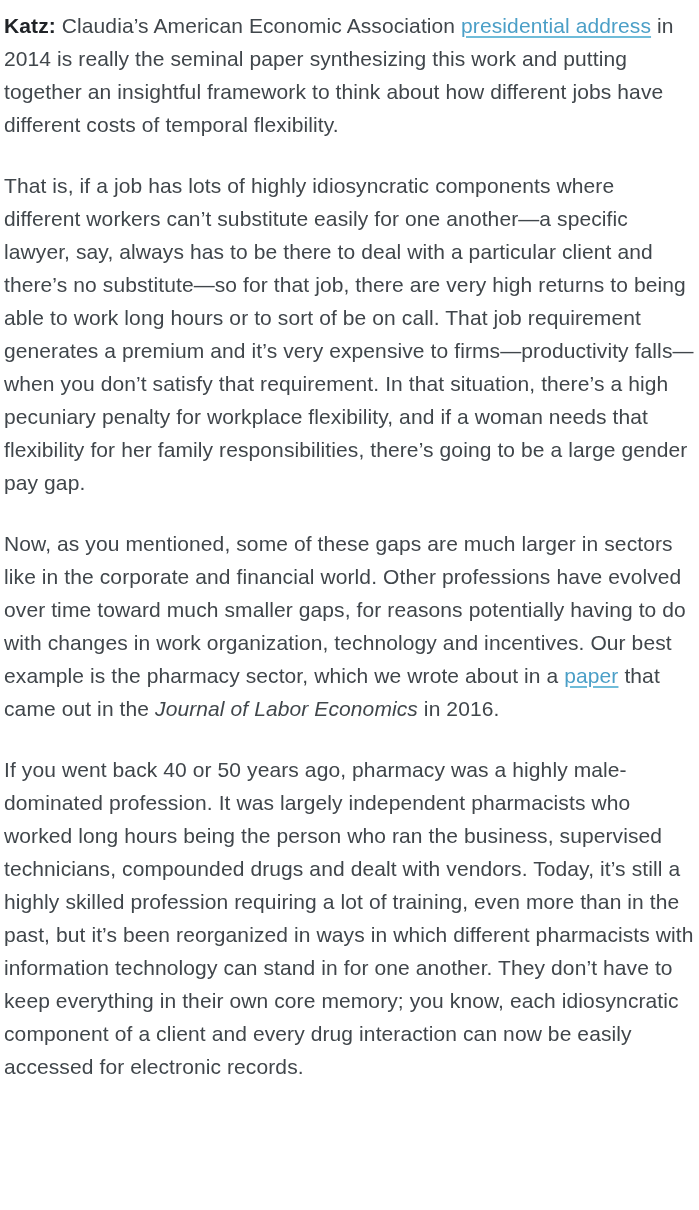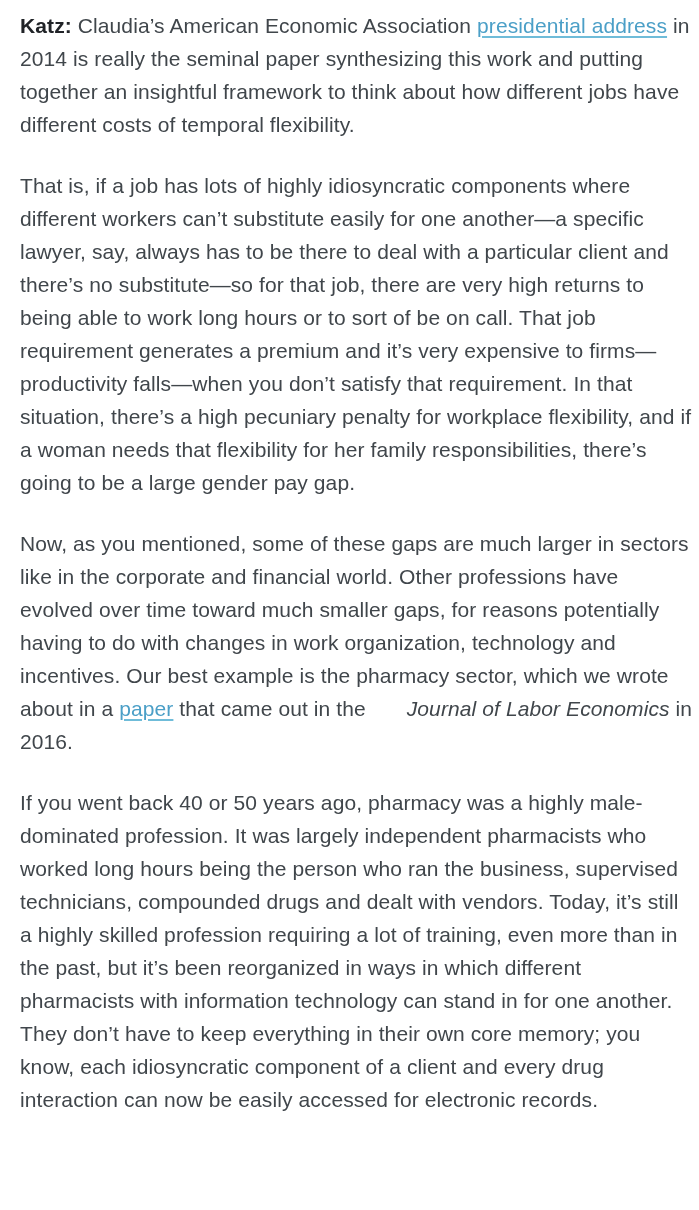--- a/index.html
+++ b/index.html
@@ -10,21 +10,21 @@
     --link-underline: #6fbcd9;
   }
   * { box-sizing: border-box; }
   html, body {
     margin: 0;
     padding: 0;
     background: var(--bg);
   }
   .article {
     width: 699px;
-    padding: 9px 3px 0 20px;
+    padding: 9px 3px 0 4px;
     color: var(--text-color);
     font-family: "Liberation Sans", "DejaVu Sans", sans-serif;
     font-size: 21px;
     line-height: 33px;
     letter-spacing: 0.1px;
   }
   .article p {
     margin: 0 0 28px 0;
   }
   .article p:last-child {
@@ -37,21 +37,20 @@
   a.inline-link {
     color: var(--link-color);
     text-decoration: underline;
     text-decoration-color: var(--link-underline);
     text-decoration-thickness: 2px;
     text-underline-offset: 3px;
     cursor: pointer;
   }
   em.journal {
     font-style: italic;
-    margin-left: 35px;
   }
 </style>
 </head>
 <body>
 
 <main class="article">
   <div id="paragraphs">
       <p><strong class="speaker">Katz:</strong><span> Claudia’s American Economic Association </span><a href="#" class="inline-link">presidential address</a><span> in 2014 is really the seminal paper synthesizing this work and putting together an insightful framework to think about how different jobs have different costs of temporal flexibility.</span></p>
       <p><span>That is, if a job has lots of highly idiosyncratic components where different workers can’t substitute easily for one another​—a specific lawyer, say, always has to be there to deal with a particular client and there’s no substitute—so for that job, there are very high returns to being able to work long hours or to sort of be on call. That job requirement generates a premium and it’s very expensive to firms—productivity falls—when you don’t satisfy that requirement. In that situation, there’s a high pecuniary penalty for workplace flexibility, and if a woman needs that flexibility for her family responsibilities, there’s going to be a large gender pay gap.</span></p>
       <p><span>Now, as you mentioned, some of these gaps are much larger in sectors like in the corporate and financial world. Other professions have evolved over time toward much smaller gaps, for reasons potentially having to do with changes in work organization, technology and incentives. Our best example is the pharmacy sector, which we wrote about in a </span><a href="#" class="inline-link">paper</a><span> that came out in the </span><em class="journal">Journal of Labor Economics</em><span> in 2016.</span></p>

